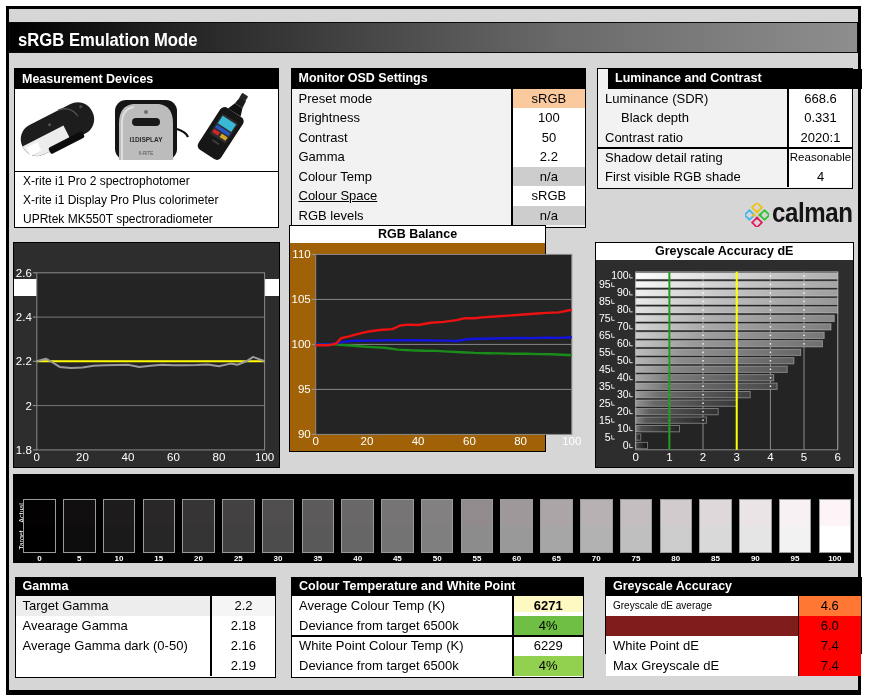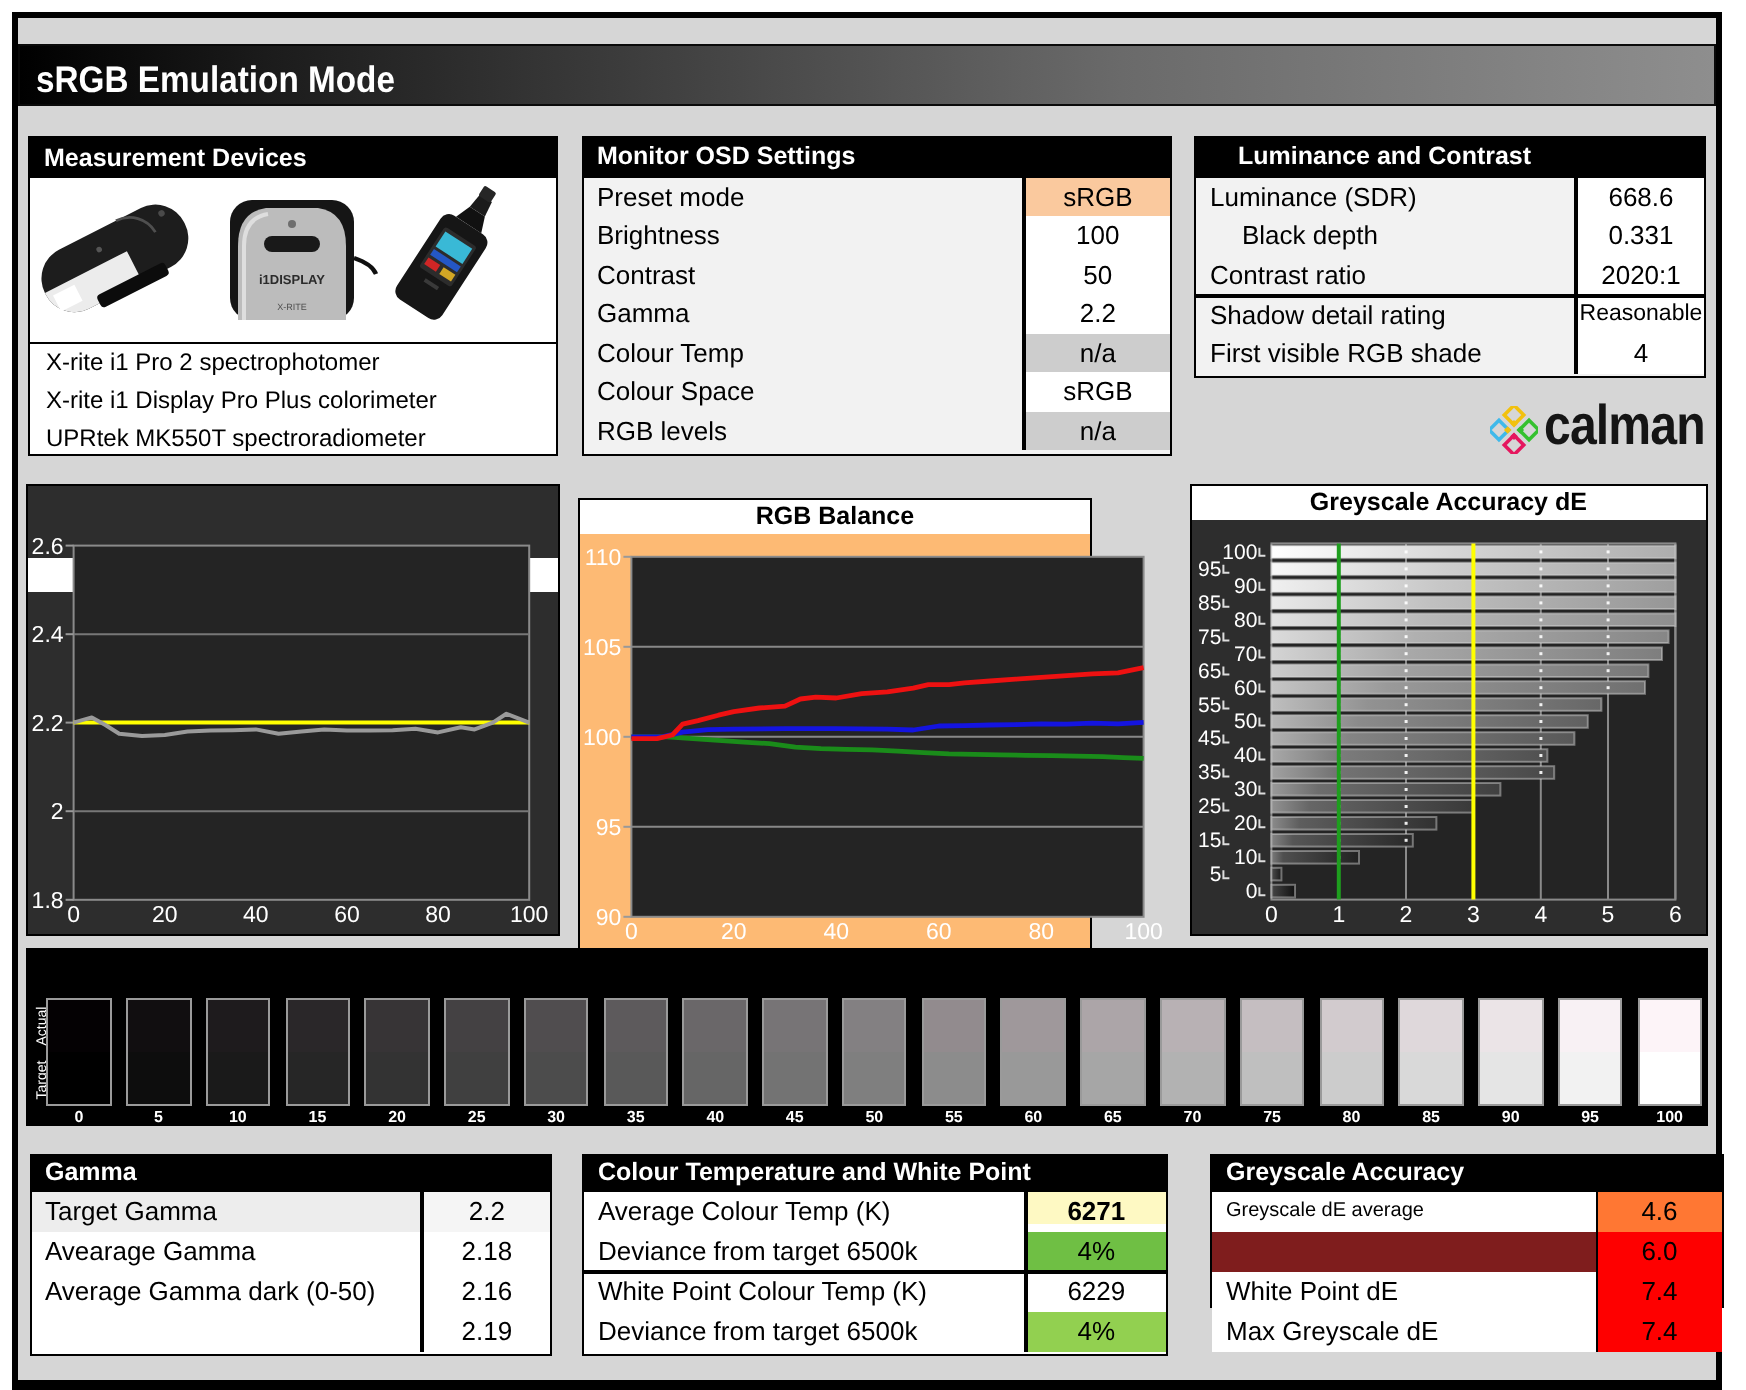--- a/index.html
+++ b/index.html
@@ -62,29 +62,29 @@
 <div class="abs" style="left:221.0px;top:39.07px;right:0;height:19.57px;background:#fff;font-size:13px;line-height:19.57px;text-align:center;">100</div>
 <div class="abs" style="left:0;top:58.64px;width:219.5px;height:19.57px;font-size:13px;line-height:19.57px;padding-left:7px;">Contrast</div>
 <div class="abs" style="left:219.5px;top:58.64px;width:1.5px;height:19.57px;background:#000;"></div>
 <div class="abs" style="left:221.0px;top:58.64px;right:0;height:19.57px;background:#fff;font-size:13px;line-height:19.57px;text-align:center;">50</div>
 <div class="abs" style="left:0;top:78.21px;width:219.5px;height:19.57px;font-size:13px;line-height:19.57px;padding-left:7px;">Gamma</div>
 <div class="abs" style="left:219.5px;top:78.21px;width:1.5px;height:19.57px;background:#000;"></div>
 <div class="abs" style="left:221.0px;top:78.21px;right:0;height:19.57px;background:#fff;font-size:13px;line-height:19.57px;text-align:center;">2.2</div>
 <div class="abs" style="left:0;top:97.79px;width:219.5px;height:19.57px;font-size:13px;line-height:19.57px;padding-left:7px;">Colour Temp</div>
 <div class="abs" style="left:219.5px;top:97.79px;width:1.5px;height:19.57px;background:#000;"></div>
 <div class="abs" style="left:221.0px;top:97.79px;right:0;height:19.57px;background:#cdcdcd;font-size:13px;line-height:19.57px;text-align:center;">n/a</div>
-<div class="abs" style="left:0;top:117.36px;width:219.5px;height:19.57px;font-size:13px;line-height:19.57px;padding-left:7px;">Colour Space</div>
+<div class="abs" style="left:0;top:117.36px;width:219.5px;height:19.57px;font-size:13px;line-height:19.57px;padding-left:7px;text-decoration:underline;">Colour Space</div>
 <div class="abs" style="left:219.5px;top:117.36px;width:1.5px;height:19.57px;background:#000;"></div>
 <div class="abs" style="left:221.0px;top:117.36px;right:0;height:19.57px;background:#fff;font-size:13px;line-height:19.57px;text-align:center;">sRGB</div>
 <div class="abs" style="left:0;top:136.93px;width:219.5px;height:19.57px;font-size:13px;line-height:19.57px;padding-left:7px;">RGB levels</div>
 <div class="abs" style="left:219.5px;top:136.93px;width:1.5px;height:19.57px;background:#000;"></div>
 <div class="abs" style="left:221.0px;top:136.93px;right:0;height:19.57px;background:#cdcdcd;font-size:13px;line-height:19.57px;text-align:center;">n/a</div>
 </div>
 <div class="abs" style="left:588.0px;top:59.0px;width:256.3px;height:121.0px;border:1.5px solid #000;background:#f2f2f2;">
-<div class="hdr" style="width:100%;height:19.5px;font-size:12.5px;line-height:19.5px;padding-left:21px;">Luminance and Contrast</div>
+<div class="hdr" style="width:100%;height:19.5px;font-size:12.5px;line-height:19.5px;padding-left:7px;margin-left:10px;">Luminance and Contrast</div>
 <div class="abs" style="left:0;top:19.50px;width:189.2px;height:19.70px;font-size:13px;line-height:19.70px;padding-left:7px;">Luminance (SDR)</div>
 <div class="abs" style="left:189.2px;top:19.50px;width:1.5px;height:19.70px;background:#000;"></div>
 <div class="abs" style="left:190.7px;top:19.50px;right:0;height:19.70px;background:#fff;font-size:13px;line-height:19.70px;text-align:center;">668.6</div>
 <div class="abs" style="left:16px;top:39.20px;width:184px;height:19.70px;font-size:13px;line-height:19.70px;padding-left:7px;">Black depth</div>
 <div class="abs" style="left:189.2px;top:39.20px;width:1.5px;height:19.70px;background:#000;"></div>
 <div class="abs" style="left:190.7px;top:39.20px;right:0;height:19.70px;background:#fff;font-size:13px;line-height:19.70px;text-align:center;">0.331</div>
 <div class="abs" style="left:0;top:58.90px;width:189.2px;height:19.70px;font-size:13px;line-height:19.70px;padding-left:7px;">Contrast ratio</div>
 <div class="abs" style="left:189.2px;top:58.90px;width:1.5px;height:19.70px;background:#000;"></div>
 <div class="abs" style="left:190.7px;top:58.90px;right:0;height:19.70px;background:#fff;font-size:13px;line-height:19.70px;text-align:center;">2020:1</div>
 <div class="abs" style="left:0;top:78.60px;width:189.2px;height:19.70px;font-size:13px;line-height:19.70px;padding-left:7px;">Shadow detail rating</div>
@@ -131,21 +131,21 @@
 <text x="22.8" y="200.9" fill="#fff" font-size="11.5" text-anchor="middle">0</text>
 <text x="68.4" y="200.9" fill="#fff" font-size="11.5" text-anchor="middle">20</text>
 <text x="113.9" y="200.9" fill="#fff" font-size="11.5" text-anchor="middle">40</text>
 <text x="159.5" y="200.9" fill="#fff" font-size="11.5" text-anchor="middle">60</text>
 <text x="205.0" y="200.9" fill="#fff" font-size="11.5" text-anchor="middle">80</text>
 <text x="250.6" y="200.9" fill="#fff" font-size="11.5" text-anchor="middle">100</text>
 <line x1="22.8" y1="101.3" x2="250.6" y2="101.3" stroke="#ffff00" stroke-width="2"></line>
 <polyline points="22.8,101.3 31.9,98.7 38.7,102.5 45.6,106.9 57.0,108.0 68.4,107.5 79.8,105.8 91.1,105.3 102.5,105.1 113.9,104.7 125.3,106.9 136.7,105.8 148.1,104.7 159.5,105.3 170.9,105.3 182.3,105.1 193.7,104.4 205.0,106.2 216.4,103.6 223.3,104.7 232.4,101.3 239.2,96.9 250.6,101.3" fill="none" stroke="#9a9a9a" stroke-width="2" stroke-linejoin="round"></polyline>
 </svg>
     </div>
-<div class="abs" style="left:280.0px;top:240px;width:257px;height:226.5px;border:1.5px solid #000;background:#fdba74;">
+<div class="abs" style="left:280.0px;top:216px;width:257px;height:226.5px;border:1.5px solid #000;background:#a16207;">
 <div style="background:#fff;width:100%;height:17px;font-size:12.5px;font-weight:bold;text-align:center;line-height:16px;color:#000;">RGB Balance</div>
 <svg width="293" height="206" viewBox="0 0 293 206" style="position:absolute;left:0;top:17px;">
 <rect x="25.7" y="11.4" width="256.1" height="180.0" fill="#242424" stroke="#8a8a8a" stroke-width="1"></rect>
 <line x1="25.7" y1="56.4" x2="281.8" y2="56.4" stroke="#888" stroke-width="1"></line>
 <line x1="25.7" y1="101.4" x2="281.8" y2="101.4" stroke="#888" stroke-width="1"></line>
 <line x1="25.7" y1="146.4" x2="281.8" y2="146.4" stroke="#888" stroke-width="1"></line>
 <text x="20.7" y="15.4" fill="#fff" font-size="11.5" text-anchor="end">110</text>
 <line x1="21.7" y1="11.4" x2="25.7" y2="11.4" stroke="#999" stroke-width="1"></line>
 <text x="20.7" y="60.4" fill="#fff" font-size="11.5" text-anchor="end">105</text>
 <line x1="21.7" y1="56.4" x2="25.7" y2="56.4" stroke="#999" stroke-width="1"></line>

